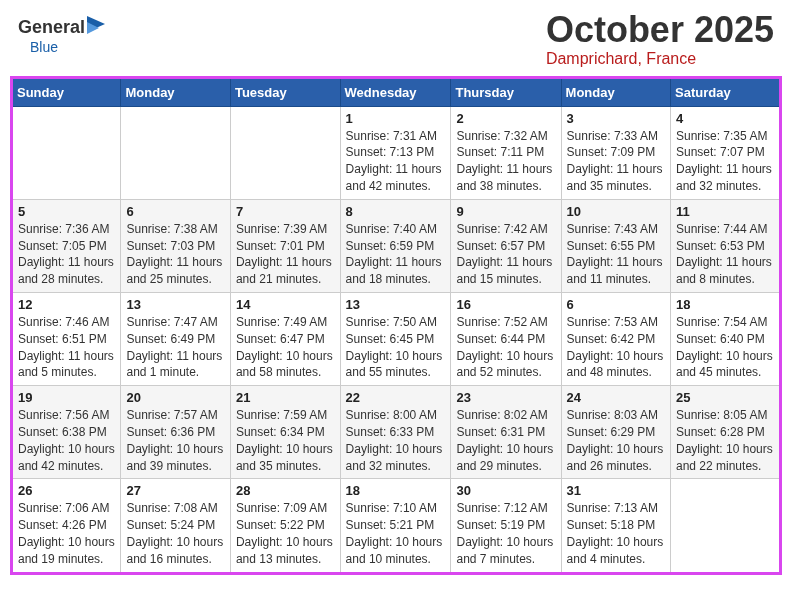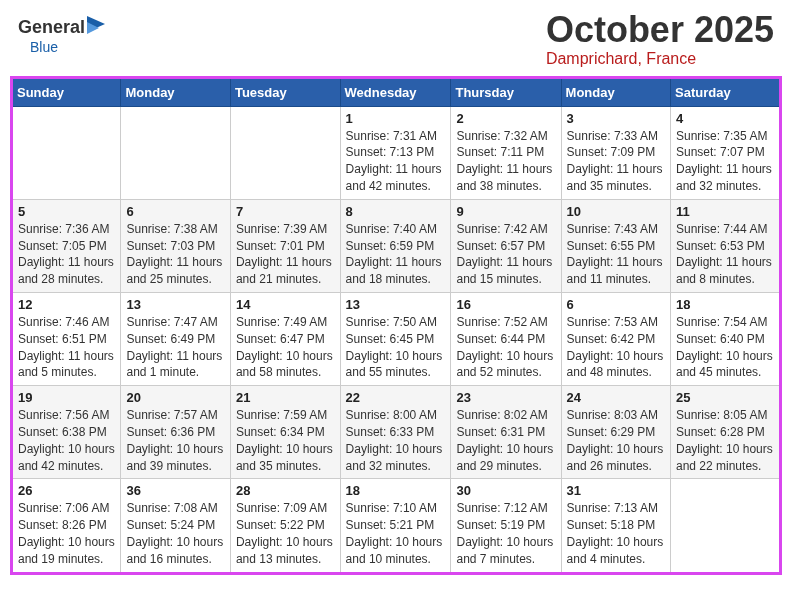--- a/index.html
+++ b/index.html
@@ -311,26 +311,26 @@
           <div class="day-info">Sunrise: 8:05 AM
 Sunset: 6:28 PM
 Daylight: 10 hours
 and 22 minutes.</div>
         </td>
       </tr>
       <tr>
         <td>
           <span class="day-num">26</span>
           <div class="day-info">Sunrise: 7:06 AM
-Sunset: 8:26 PM
+Sunset: 4:26 PM
 Daylight: 10 hours
 and 19 minutes.</div>
         </td>
         <td>
-          <span class="day-num">36</span>
+          <span class="day-num">27</span>
           <div class="day-info">Sunrise: 7:08 AM
 Sunset: 5:24 PM
 Daylight: 10 hours
 and 16 minutes.</div>
         </td>
         <td>
           <span class="day-num">28</span>
           <div class="day-info">Sunrise: 7:09 AM
 Sunset: 5:22 PM
 Daylight: 10 hours

